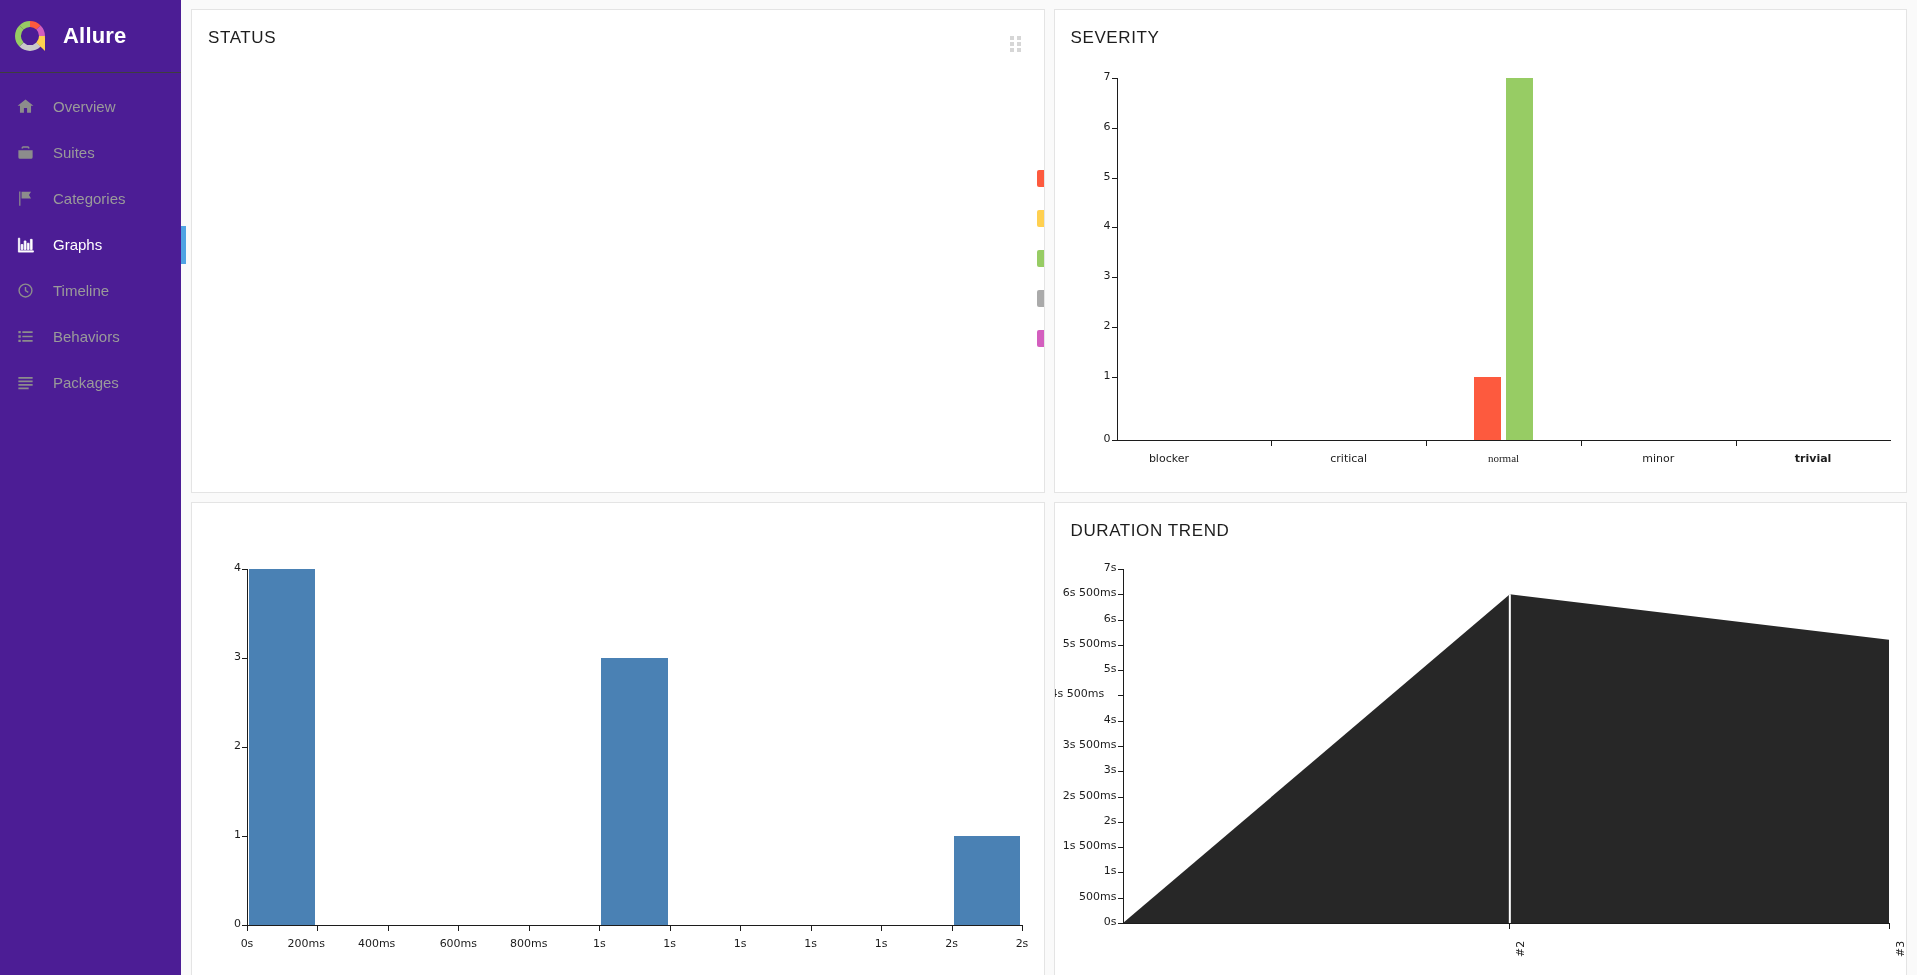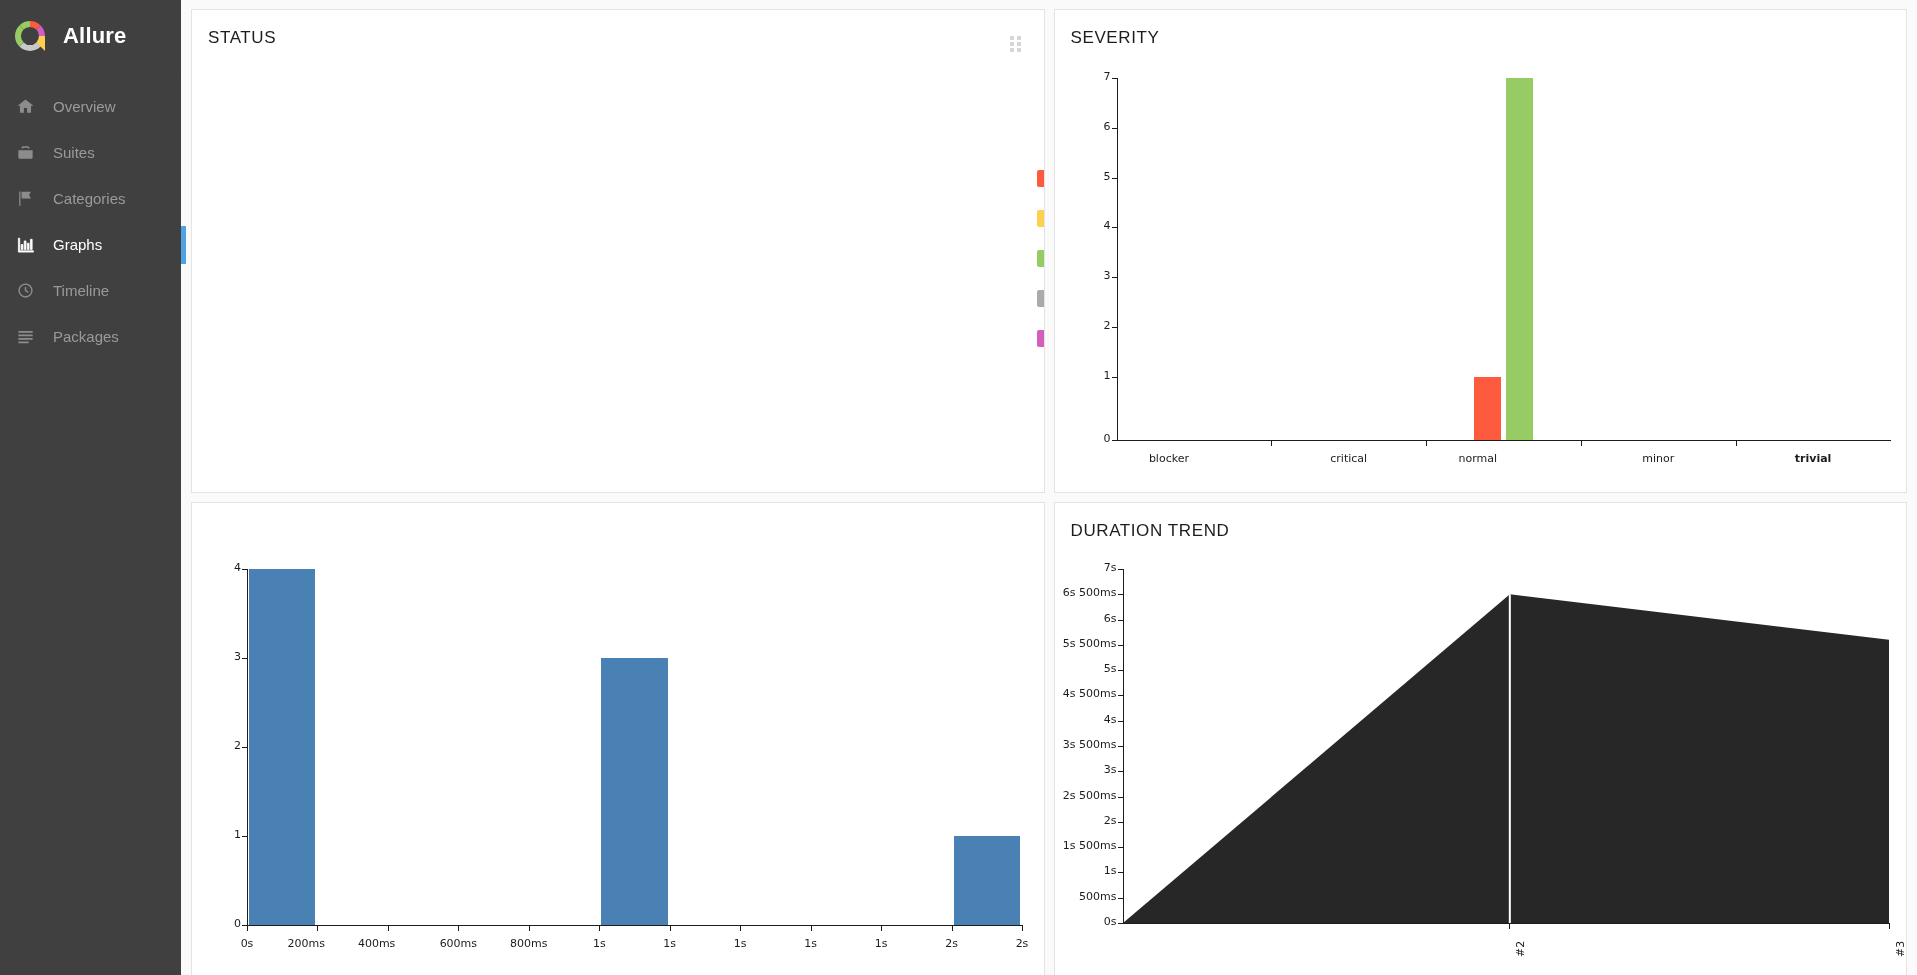--- a/index.html
+++ b/index.html
@@ -10,21 +10,21 @@
     overflow: hidden;
     background: #ffffff;
     font-family: "Liberation Sans", sans-serif;
     -webkit-font-smoothing: antialiased;
   }
   #app { position: relative; width: 1917px; height: 975px; display: flex; }
 
   
   .sidebar {
     width: 181px; height: 975px;
-    background: #404040;
+    background: #4c1d95;
     flex: 0 0 181px;
     position: relative;
     z-index: 5;
   }
   .brand {
     height: 73px;
     display: flex; align-items: center;
     padding-left: 11px;
     border-bottom: 1px solid #3e3e3e;
   }
@@ -195,20 +195,28 @@
         <span class="nav-label">Graphs</span>
         <span class="active-bar"></span>
       </div>
       <div class="nav-item">
         <span class="nav-icon">
           <svg viewBox="0 0 24 24" width="19" height="19">
               <path d="M12 3a9 9 0 1 0 0 18 9 9 0 0 0 0-18zm0 1.8a7.2 7.2 0 1 1 0 14.4 7.2 7.2 0 0 1 0-14.4zm-.9 2.7v5.1l4 2.4.9-1.5-3.1-1.9V7.5z"></path>
             </svg>
         </span>
         <span class="nav-label">Timeline</span>
+      </div>
+      <div class="nav-item">
+        <span class="nav-icon">
+          <svg viewBox="0 0 24 24" width="19" height="19">
+              <path d="M3 5h3v3H3zM8 5.5h13v2H8zM3 10.5h3v3H3zM8 11h13v2H8zM3 16h3v3H3zM8 16.5h13v2H8z"></path>
+            </svg>
+        </span>
+        <span class="nav-label">Behaviors</span>
       </div>
       <div class="nav-item">
         <span class="nav-icon">
           <svg viewBox="0 0 24 24" width="19" height="19">
               <path d="M3 5h18v2.3H3zM3 9.4h18v2.3H3zM3 13.8h18v2.3H3zM3 18.2h13v2.3H3z"></path>
             </svg>
         </span>
         <span class="nav-label">Packages</span>
       </div>
     </nav>
@@ -281,21 +289,21 @@
           <div class="tick-mark" style="left:57px;top:109.55000000000007px;width:5px;height:1px;"></div>
           <div class="tick-label" style="left:36px;top:101.55000000000007px;width:20px;text-align:right;">5</div>
           <div class="tick-mark" style="left:57px;top:59.77499999999998px;width:5px;height:1px;"></div>
           <div class="tick-label" style="left:36px;top:51.77499999999998px;width:20px;text-align:right;">6</div>
           <div class="tick-mark" style="left:57px;top:10px;width:5px;height:1px;"></div>
           <div class="tick-label" style="left:36px;top:2px;width:20px;text-align:right;">7</div>
           <div class="tick-label" style="left:94.4px;top:384px;width:90px;">blocker</div>
           <div class="tick-mark" style="left:216.8px;top:372px;width:1px;height:6px;background:#1c1c1c;"></div>
           <div class="tick-label" style="left:249.20000000000005px;top:384px;width:90px;text-align:center;">critical</div>
           <div class="tick-mark" style="left:371.6px;top:372px;width:1px;height:6px;background:#1c1c1c;"></div>
-          <div class="tick-label" style="left:404px;top:384px;width:90px;">normal</div>
+          <div class="tick-label" style="left:404px;top:384px;width:90px;text-align:center;font-family:Liberation Serif, serif;">normal</div>
           <div class="tick-mark" style="left:526.4000000000001px;top:372px;width:1px;height:6px;background:#1c1c1c;"></div>
           <div class="tick-label" style="left:558.8000000000001px;top:384px;width:90px;text-align:center;">minor</div>
           <div class="tick-mark" style="left:681.2px;top:372px;width:1px;height:6px;background:#1c1c1c;"></div>
           <div class="tick-label" style="left:713.6px;top:384px;width:90px;text-align:center;font-weight:bold;">trivial</div>
           <div class="bar" style="left:419.5px;top:308.65px;width:27px;height:63.35000000000002px;background:#fd5a3e;"></div>
           <div class="bar" style="left:451.5px;top:10px;width:27px;height:362px;background:#97cc64;"></div>
         </div>
     </section>
 
     <section class="widget">
@@ -375,21 +383,21 @@
           <div class="tick-label" style="left:-4px;top:4px;width:66px;text-align:right;overflow:hidden;">7s</div>
           <div class="tick-mark" style="left:63px;top:37.285714285714285px;width:5px;height:1px;"></div>
           <div class="tick-label" style="left:-4px;top:29.285714285714285px;width:66px;text-align:right;overflow:hidden;">6s 500ms</div>
           <div class="tick-mark" style="left:63px;top:62.57142857142857px;width:5px;height:1px;"></div>
           <div class="tick-label" style="left:-4px;top:54.57142857142857px;width:66px;text-align:right;overflow:hidden;">6s</div>
           <div class="tick-mark" style="left:63px;top:87.85714285714286px;width:5px;height:1px;"></div>
           <div class="tick-label" style="left:-4px;top:79.85714285714286px;width:66px;text-align:right;overflow:hidden;">5s 500ms</div>
           <div class="tick-mark" style="left:63px;top:113.14285714285714px;width:5px;height:1px;"></div>
           <div class="tick-label" style="left:-4px;top:105.14285714285714px;width:66px;text-align:right;overflow:hidden;">5s</div>
           <div class="tick-mark" style="left:63px;top:138.42857142857142px;width:5px;height:1px;"></div>
-          <div class="tick-label" style="left:-4px;top:130.42857142857142px;width:66px;text-align:right;overflow:hidden;">4s 500ms</div>
+          <div class="tick-label" style="left:-4px;top:130.42857142857142px;width:66px;text-align:left;overflow:hidden;">4s 500ms</div>
           <div class="tick-mark" style="left:63px;top:163.71428571428572px;width:5px;height:1px;"></div>
           <div class="tick-label" style="left:-4px;top:155.71428571428572px;width:66px;text-align:right;overflow:hidden;">4s</div>
           <div class="tick-mark" style="left:63px;top:189px;width:5px;height:1px;"></div>
           <div class="tick-label" style="left:-4px;top:181px;width:66px;text-align:right;overflow:hidden;">3s 500ms</div>
           <div class="tick-mark" style="left:63px;top:214.28571428571428px;width:5px;height:1px;"></div>
           <div class="tick-label" style="left:-4px;top:206.28571428571428px;width:66px;text-align:right;overflow:hidden;">3s</div>
           <div class="tick-mark" style="left:63px;top:239.57142857142856px;width:5px;height:1px;"></div>
           <div class="tick-label" style="left:-4px;top:231.57142857142856px;width:66px;text-align:right;overflow:hidden;">2s 500ms</div>
           <div class="tick-mark" style="left:63px;top:264.85714285714283px;width:5px;height:1px;"></div>
           <div class="tick-label" style="left:-4px;top:256.85714285714283px;width:66px;text-align:right;overflow:hidden;">2s</div>

